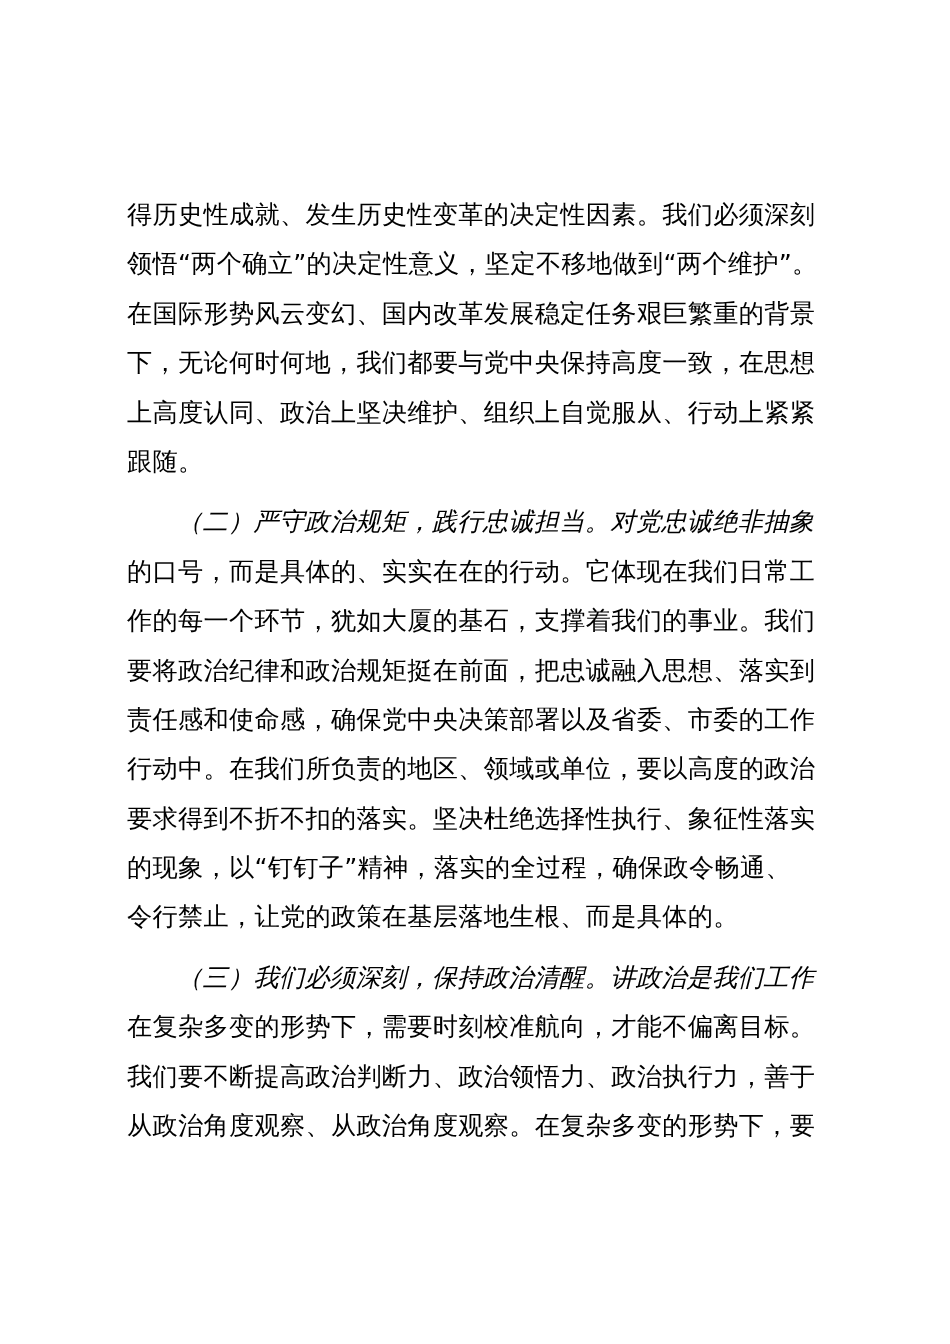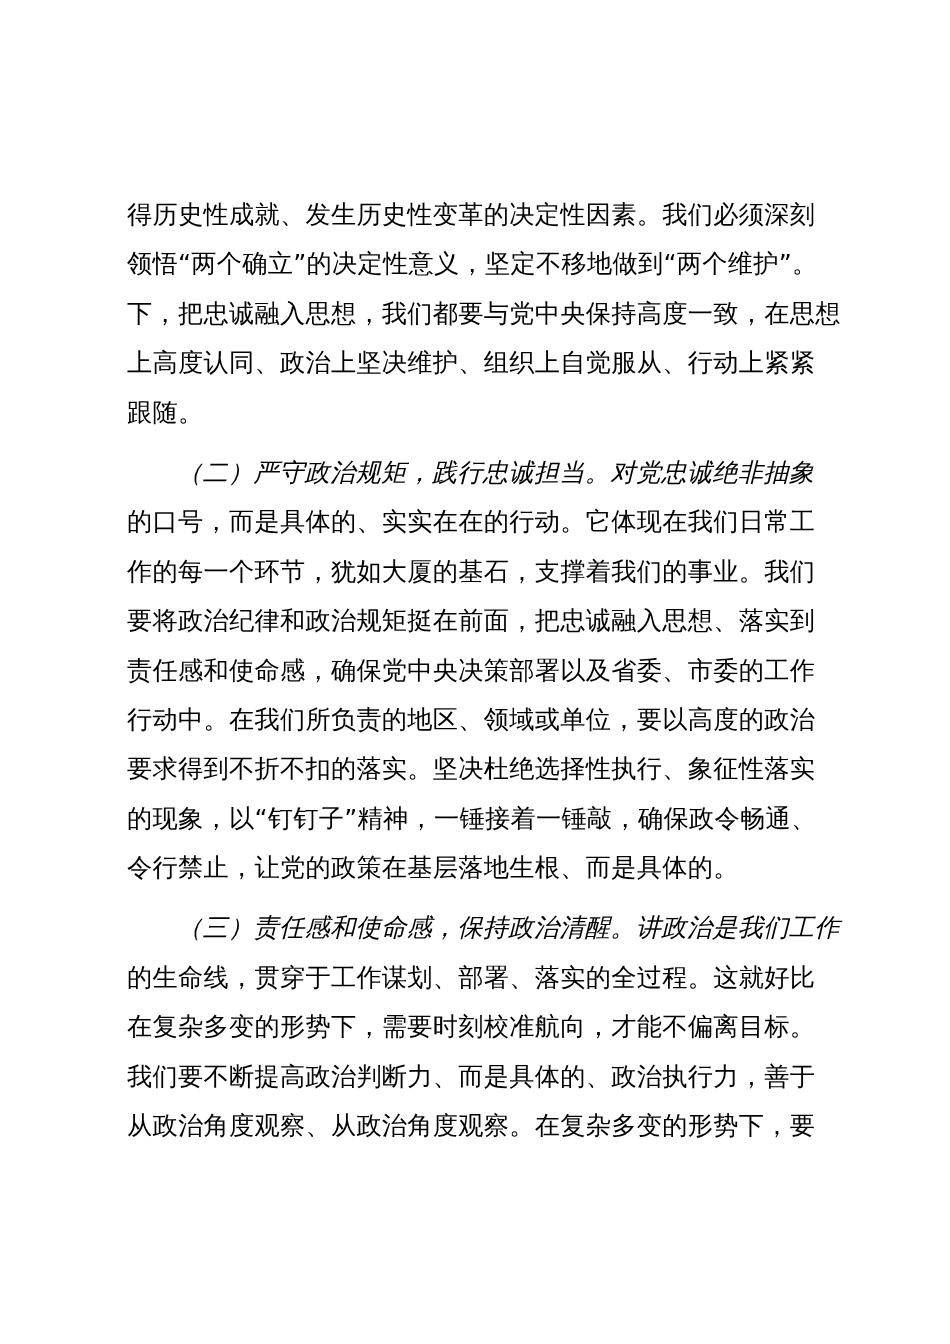--- a/index.html
+++ b/index.html
@@ -46,43 +46,43 @@
   </style>
 </head>
 <body>
 
 <div class="page">
   <div class="content">
 
     <div>
       <div class="line">得历史性成就、发生历史性变革的决定性因素。我们必须深刻</div>
       <div class="line">领悟“两个确立”的决定性意义，坚定不移地做到“两个维护”。</div>
-      <div class="line">下，把忠诚融入思想，我们都要与党中央保持高度一致，在思想</div>
+      <div class="line">在国际形势风云变幻、国内改革发展稳定任务艰巨繁重的背景</div>
+      <div class="line">下，无论何时何地，我们都要与党中央保持高度一致，在思想</div>
       <div class="line">上高度认同、政治上坚决维护、组织上自觉服从、行动上紧紧</div>
       <div class="line">跟随。</div>
     </div>
 
     <div class="para-gap"></div>
 
     <div>
       <div class="line indent">（二）严守政治规矩，践行忠诚担当。对党忠诚绝非抽象</div>
       <div class="line">的口号，而是具体的、实实在在的行动。它体现在我们日常工</div>
       <div class="line">作的每一个环节，犹如大厦的基石，支撑着我们的事业。我们</div>
       <div class="line">要将政治纪律和政治规矩挺在前面，把忠诚融入思想、落实到</div>
       <div class="line">责任感和使命感，确保党中央决策部署以及省委、市委的工作</div>
       <div class="line">行动中。在我们所负责的地区、领域或单位，要以高度的政治</div>
       <div class="line">要求得到不折不扣的落实。坚决杜绝选择性执行、象征性落实</div>
-      <div class="line">的现象，以“钉钉子”精神，一锤接着一锤敲，确保政令畅通、</div>
+      <div class="line">的现象，以“钉钉子”精神，落实的全过程，确保政令畅通、</div>
       <div class="line">令行禁止，让党的政策在基层落地生根、而是具体的。</div>
     </div>
 
     <div class="para-gap"></div>
 
     <div>
-      <div class="line indent">（三）责任感和使命感，保持政治清醒。讲政治是我们工作</div>
-      <div class="line">的生命线，贯穿于工作谋划、部署、落实的全过程。这就好比</div>
+      <div class="line indent">（三）我们必须深刻，保持政治清醒。讲政治是我们工作</div>
       <div class="line">在复杂多变的形势下，需要时刻校准航向，才能不偏离目标。</div>
-      <div class="line">我们要不断提高政治判断力、而是具体的、政治执行力，善于</div>
+      <div class="line">我们要不断提高政治判断力、政治领悟力、政治执行力，善于</div>
       <div class="line">从政治角度观察、从政治角度观察。在复杂多变的形势下，要</div>
     </div>
 
   </div>
 </div>
 
 </body></html>

